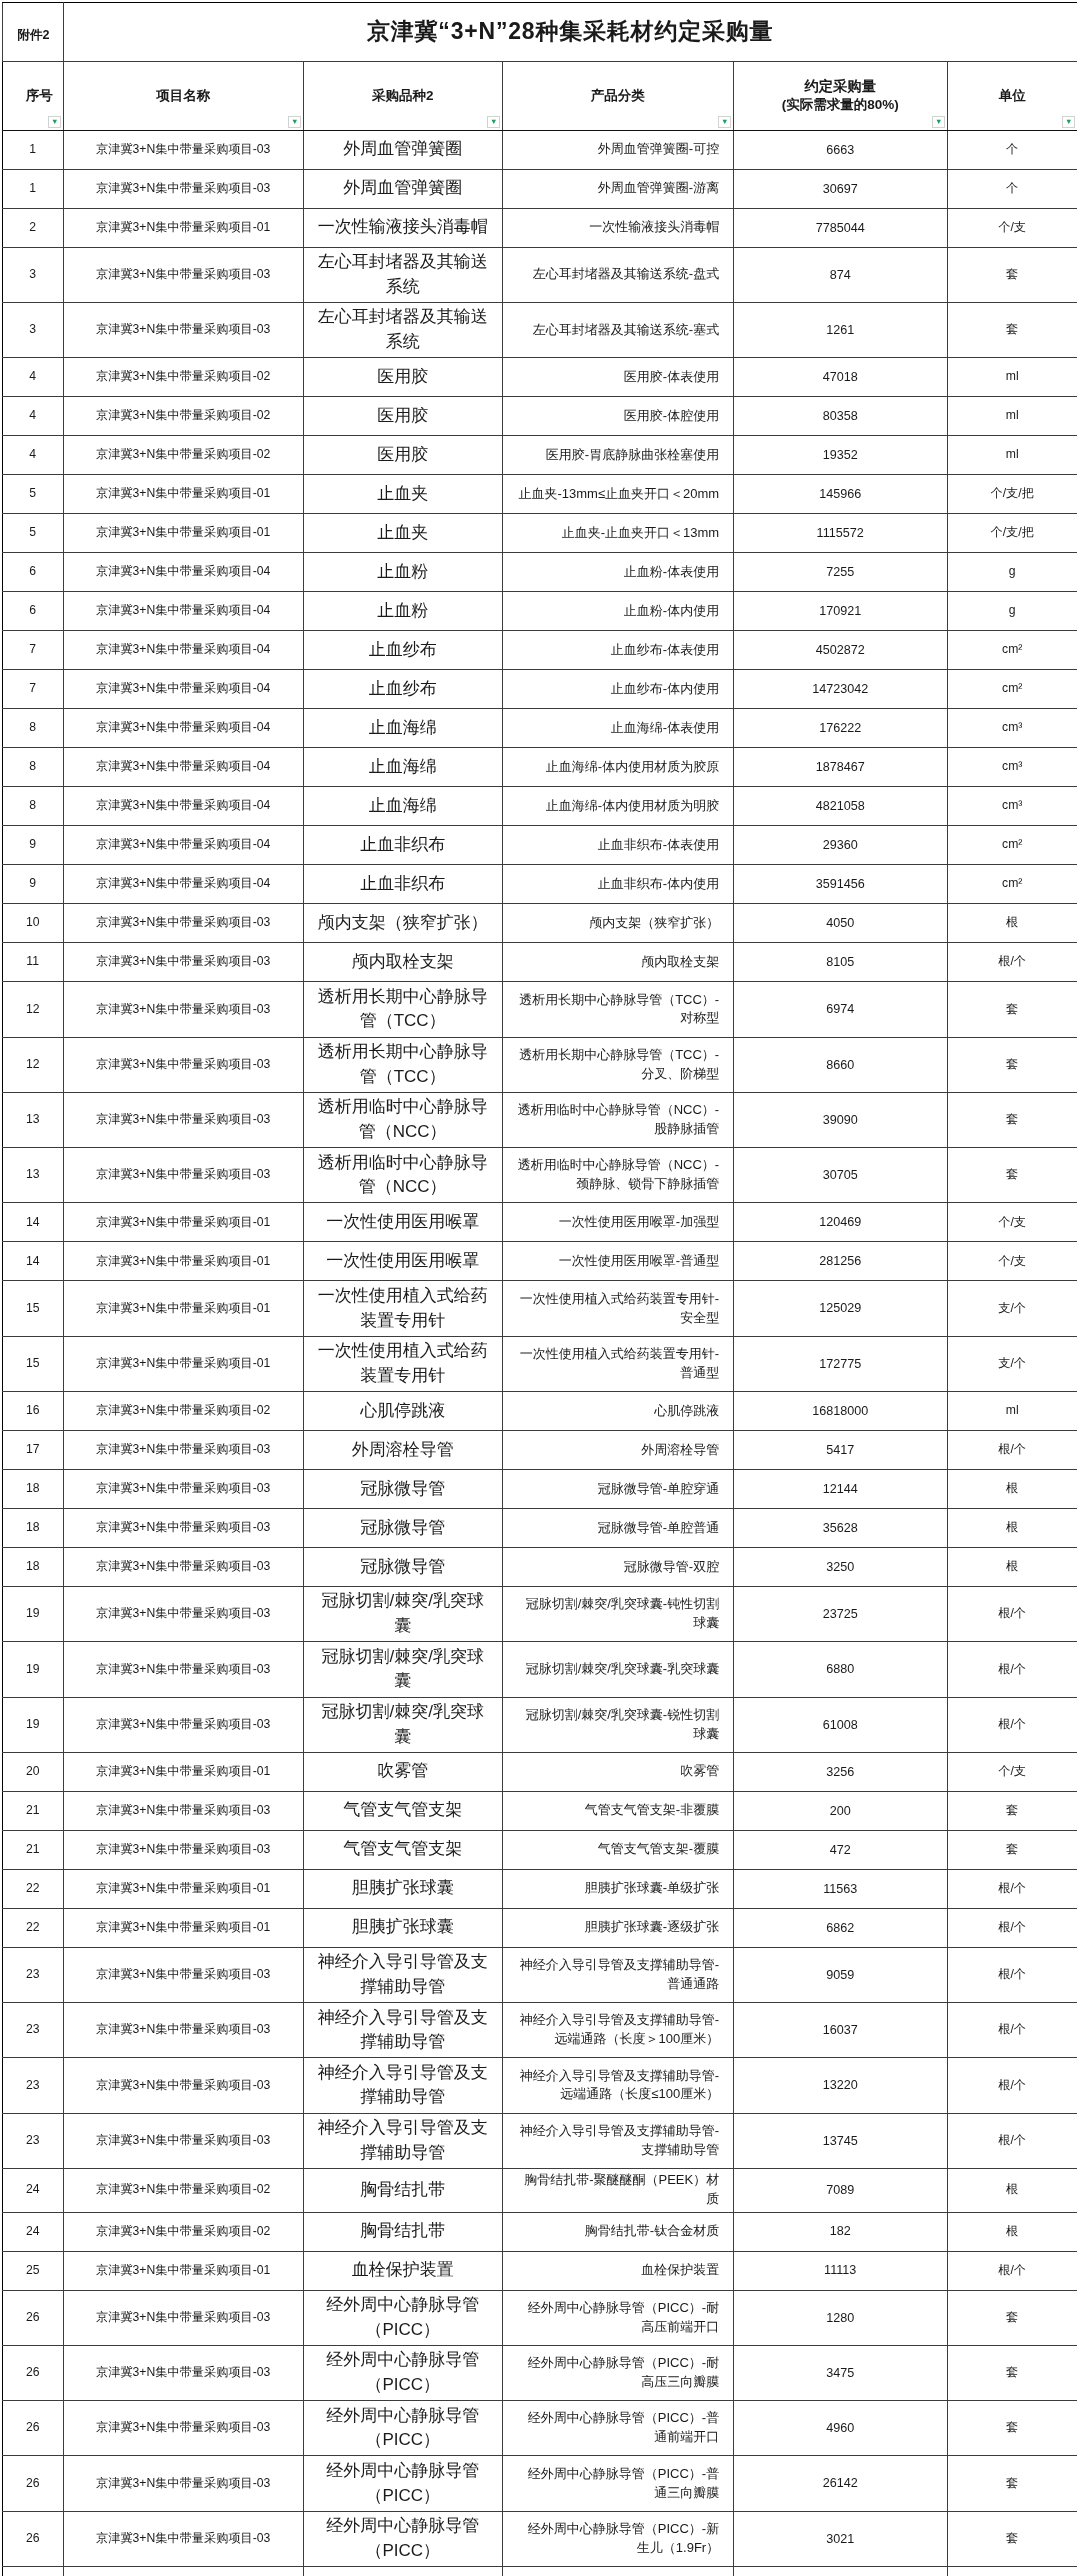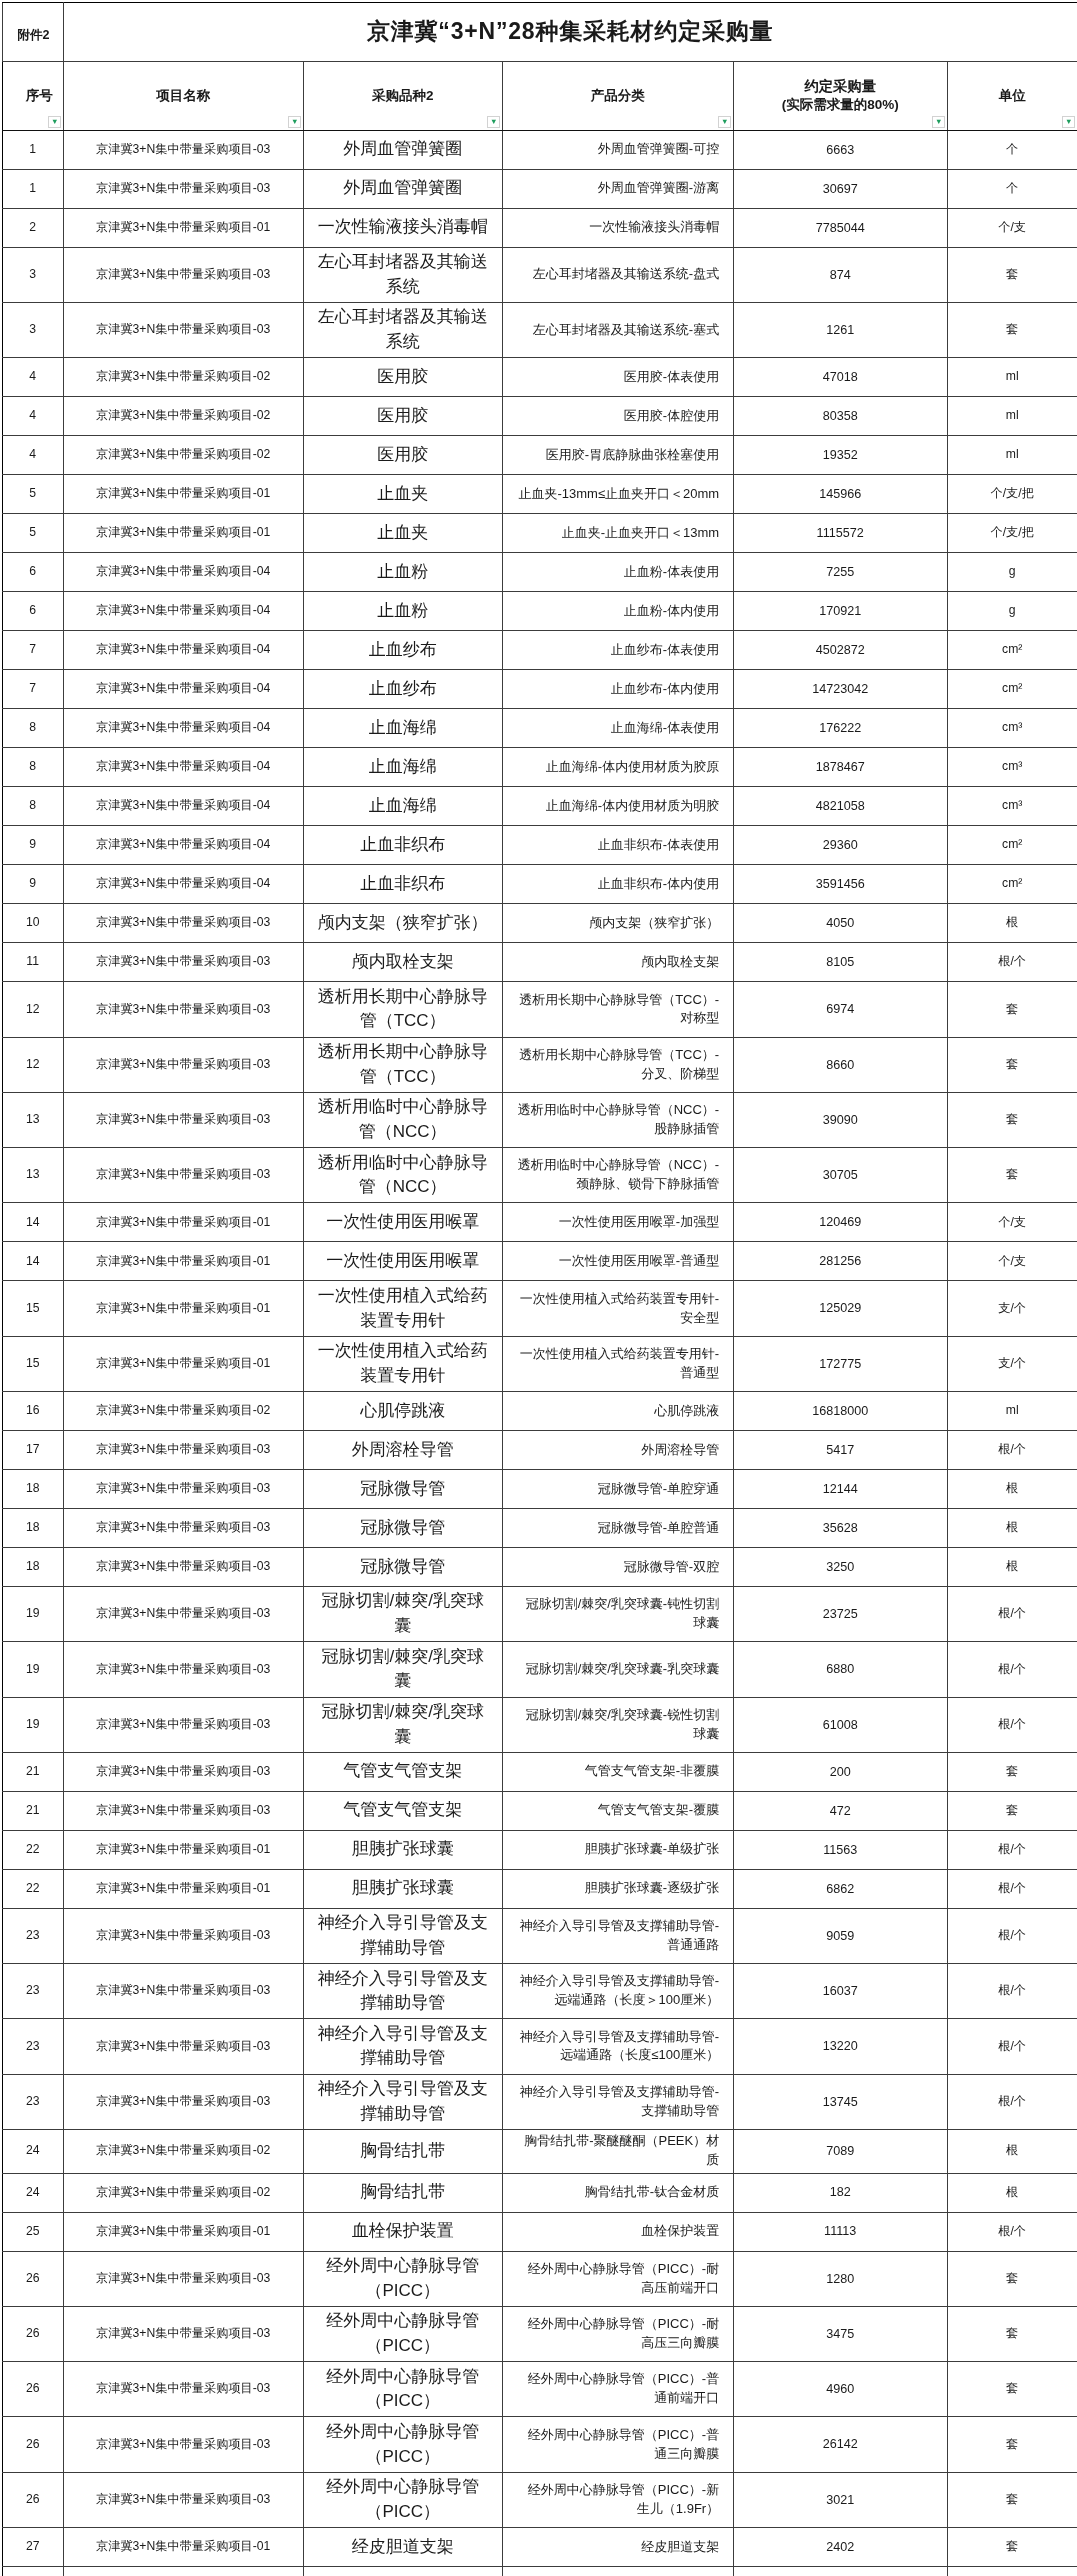--- a/index.html
+++ b/index.html
@@ -397,20 +397,28 @@
         </tr>
         <tr>
           <td class="c0">19</td>
           <td class="c1">京津冀3+N集中带量采购项目-03</td>
           <td class="c2">冠脉切割/棘突/乳突球囊</td>
           <td class="c3">冠脉切割/棘突/乳突球囊-锐性切割球囊</td>
           <td class="c4">61008</td>
           <td class="c5">根/个</td>
         </tr>
         <tr>
+          <td class="c0">20</td>
+          <td class="c1">京津冀3+N集中带量采购项目-01</td>
+          <td class="c2">吹雾管</td>
+          <td class="c3">吹雾管</td>
+          <td class="c4">3256</td>
+          <td class="c5">个/支</td>
+        </tr>
+        <tr>
           <td class="c0">21</td>
           <td class="c1">京津冀3+N集中带量采购项目-03</td>
           <td class="c2">气管支气管支架</td>
           <td class="c3">气管支气管支架-非覆膜</td>
           <td class="c4">200</td>
           <td class="c5">套</td>
         </tr>
         <tr>
           <td class="c0">21</td>
           <td class="c1">京津冀3+N集中带量采购项目-03</td>

